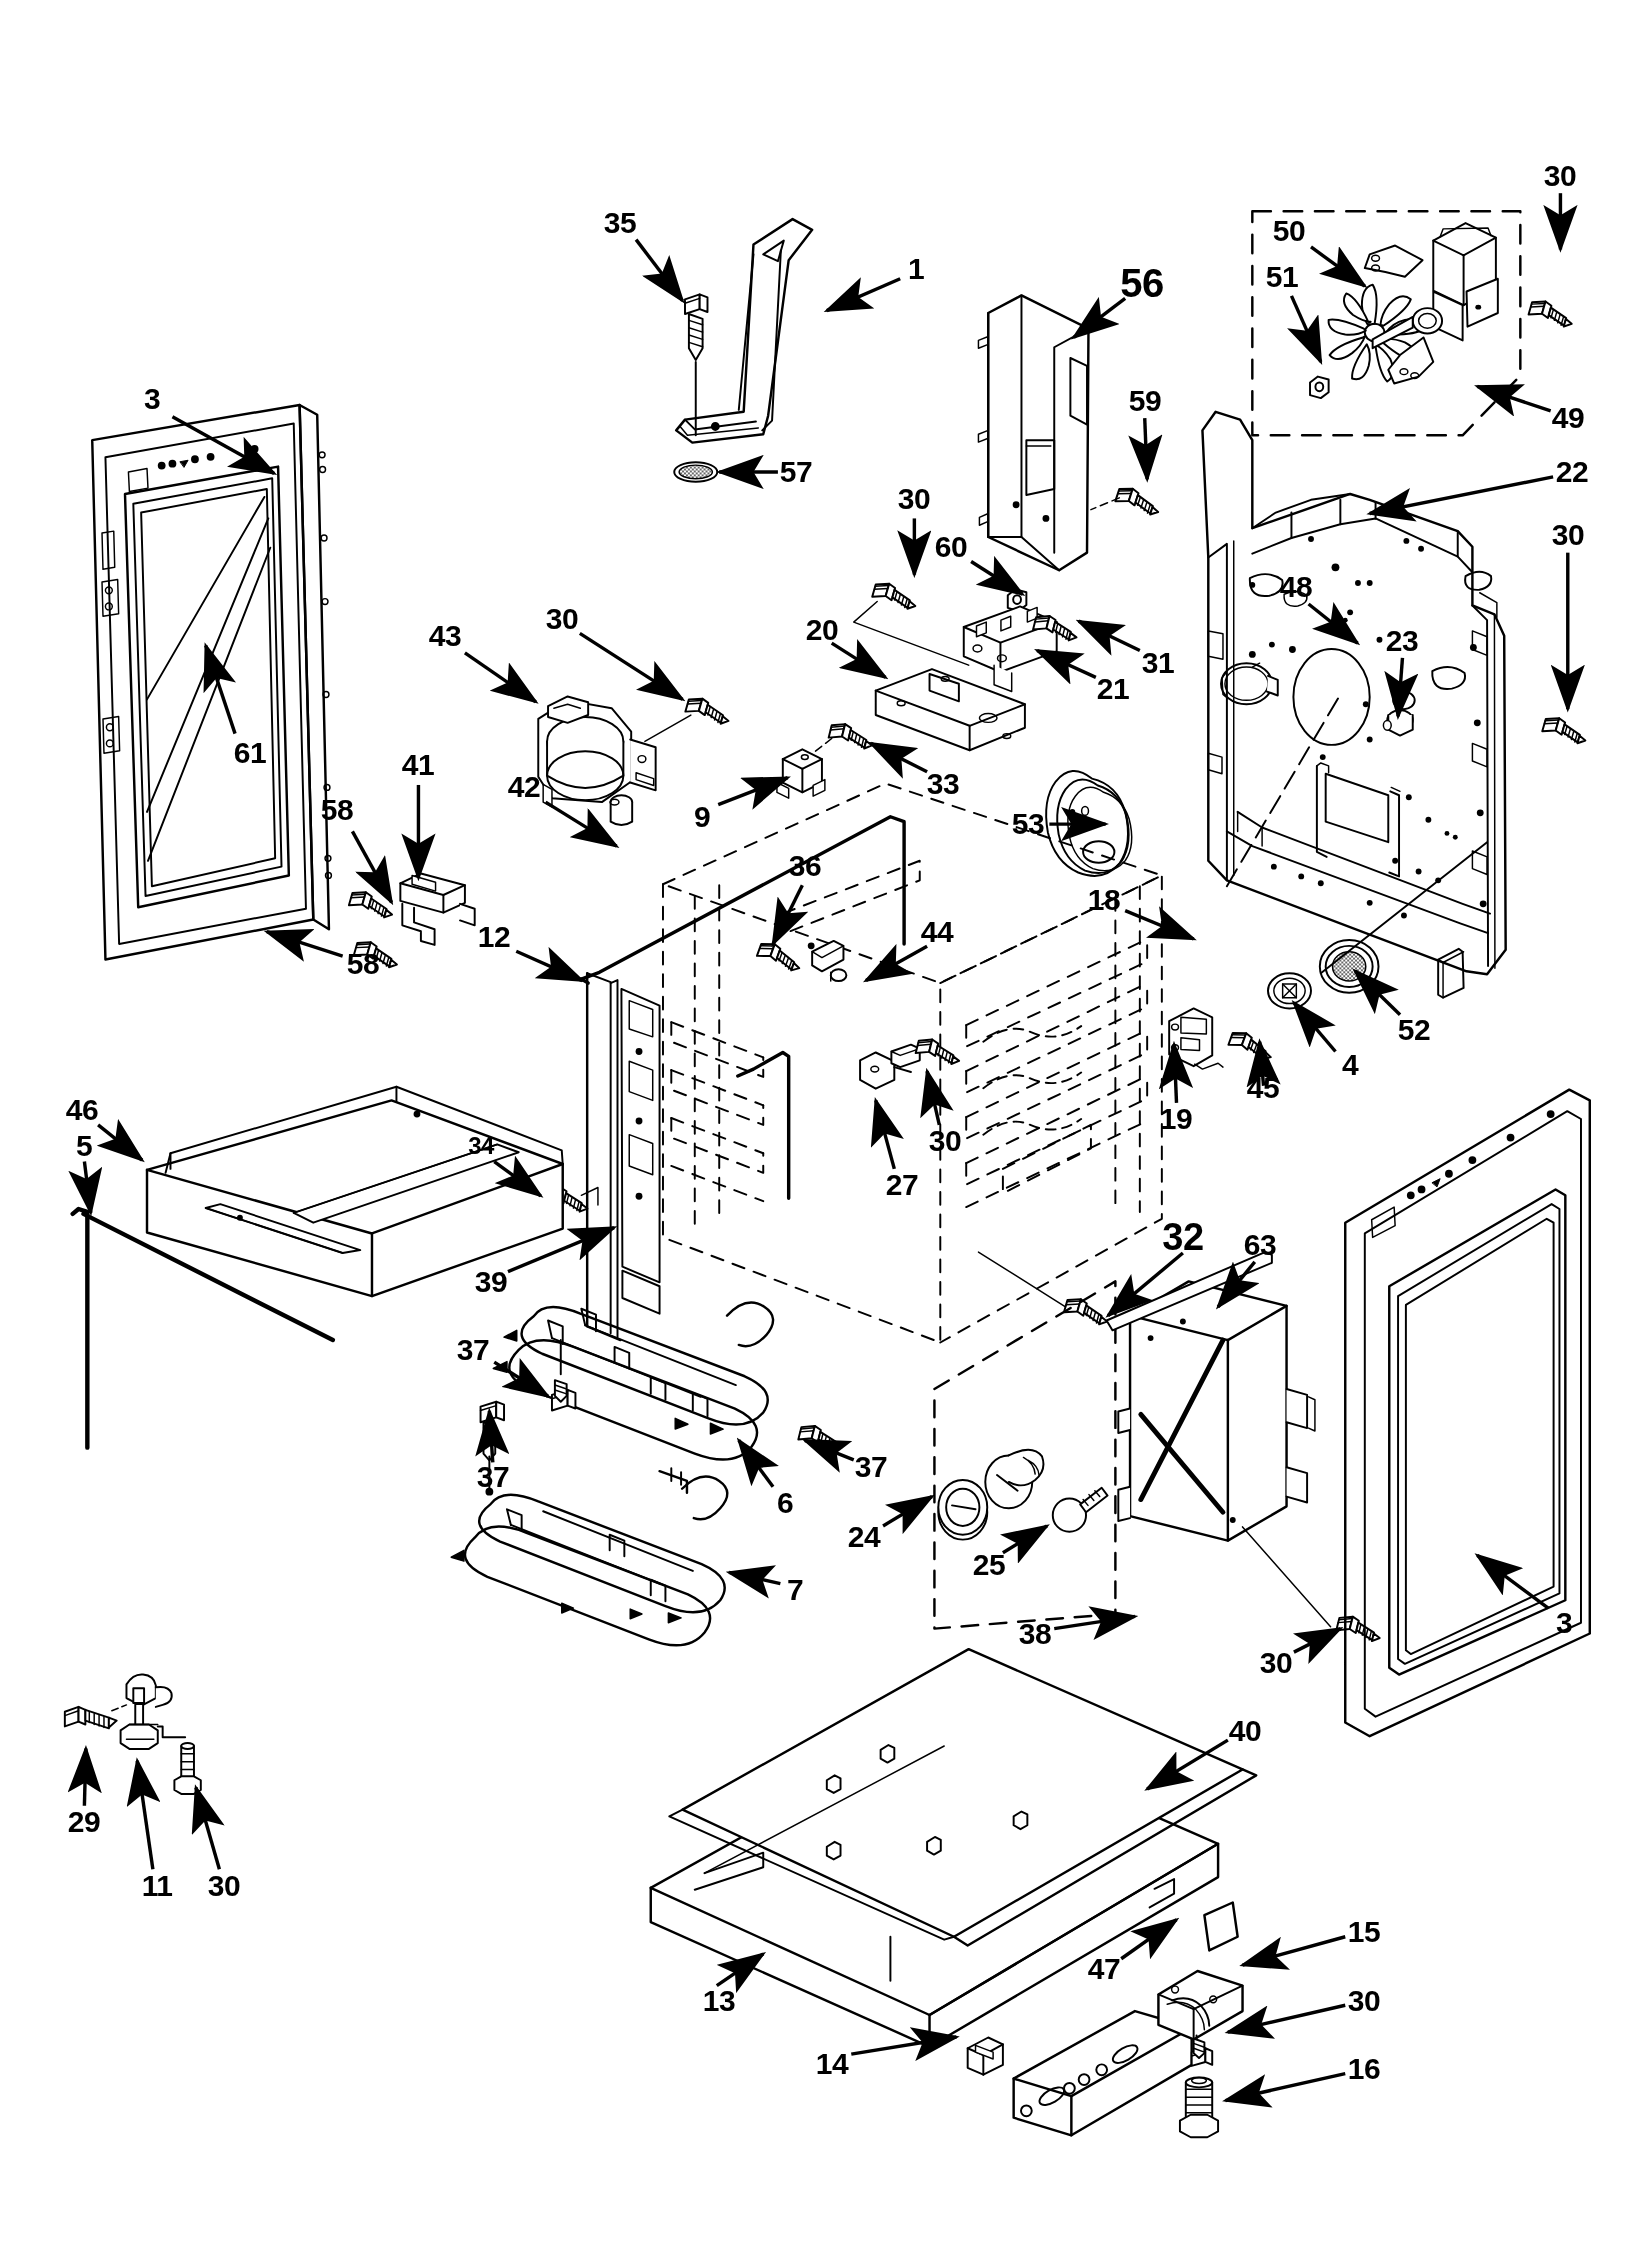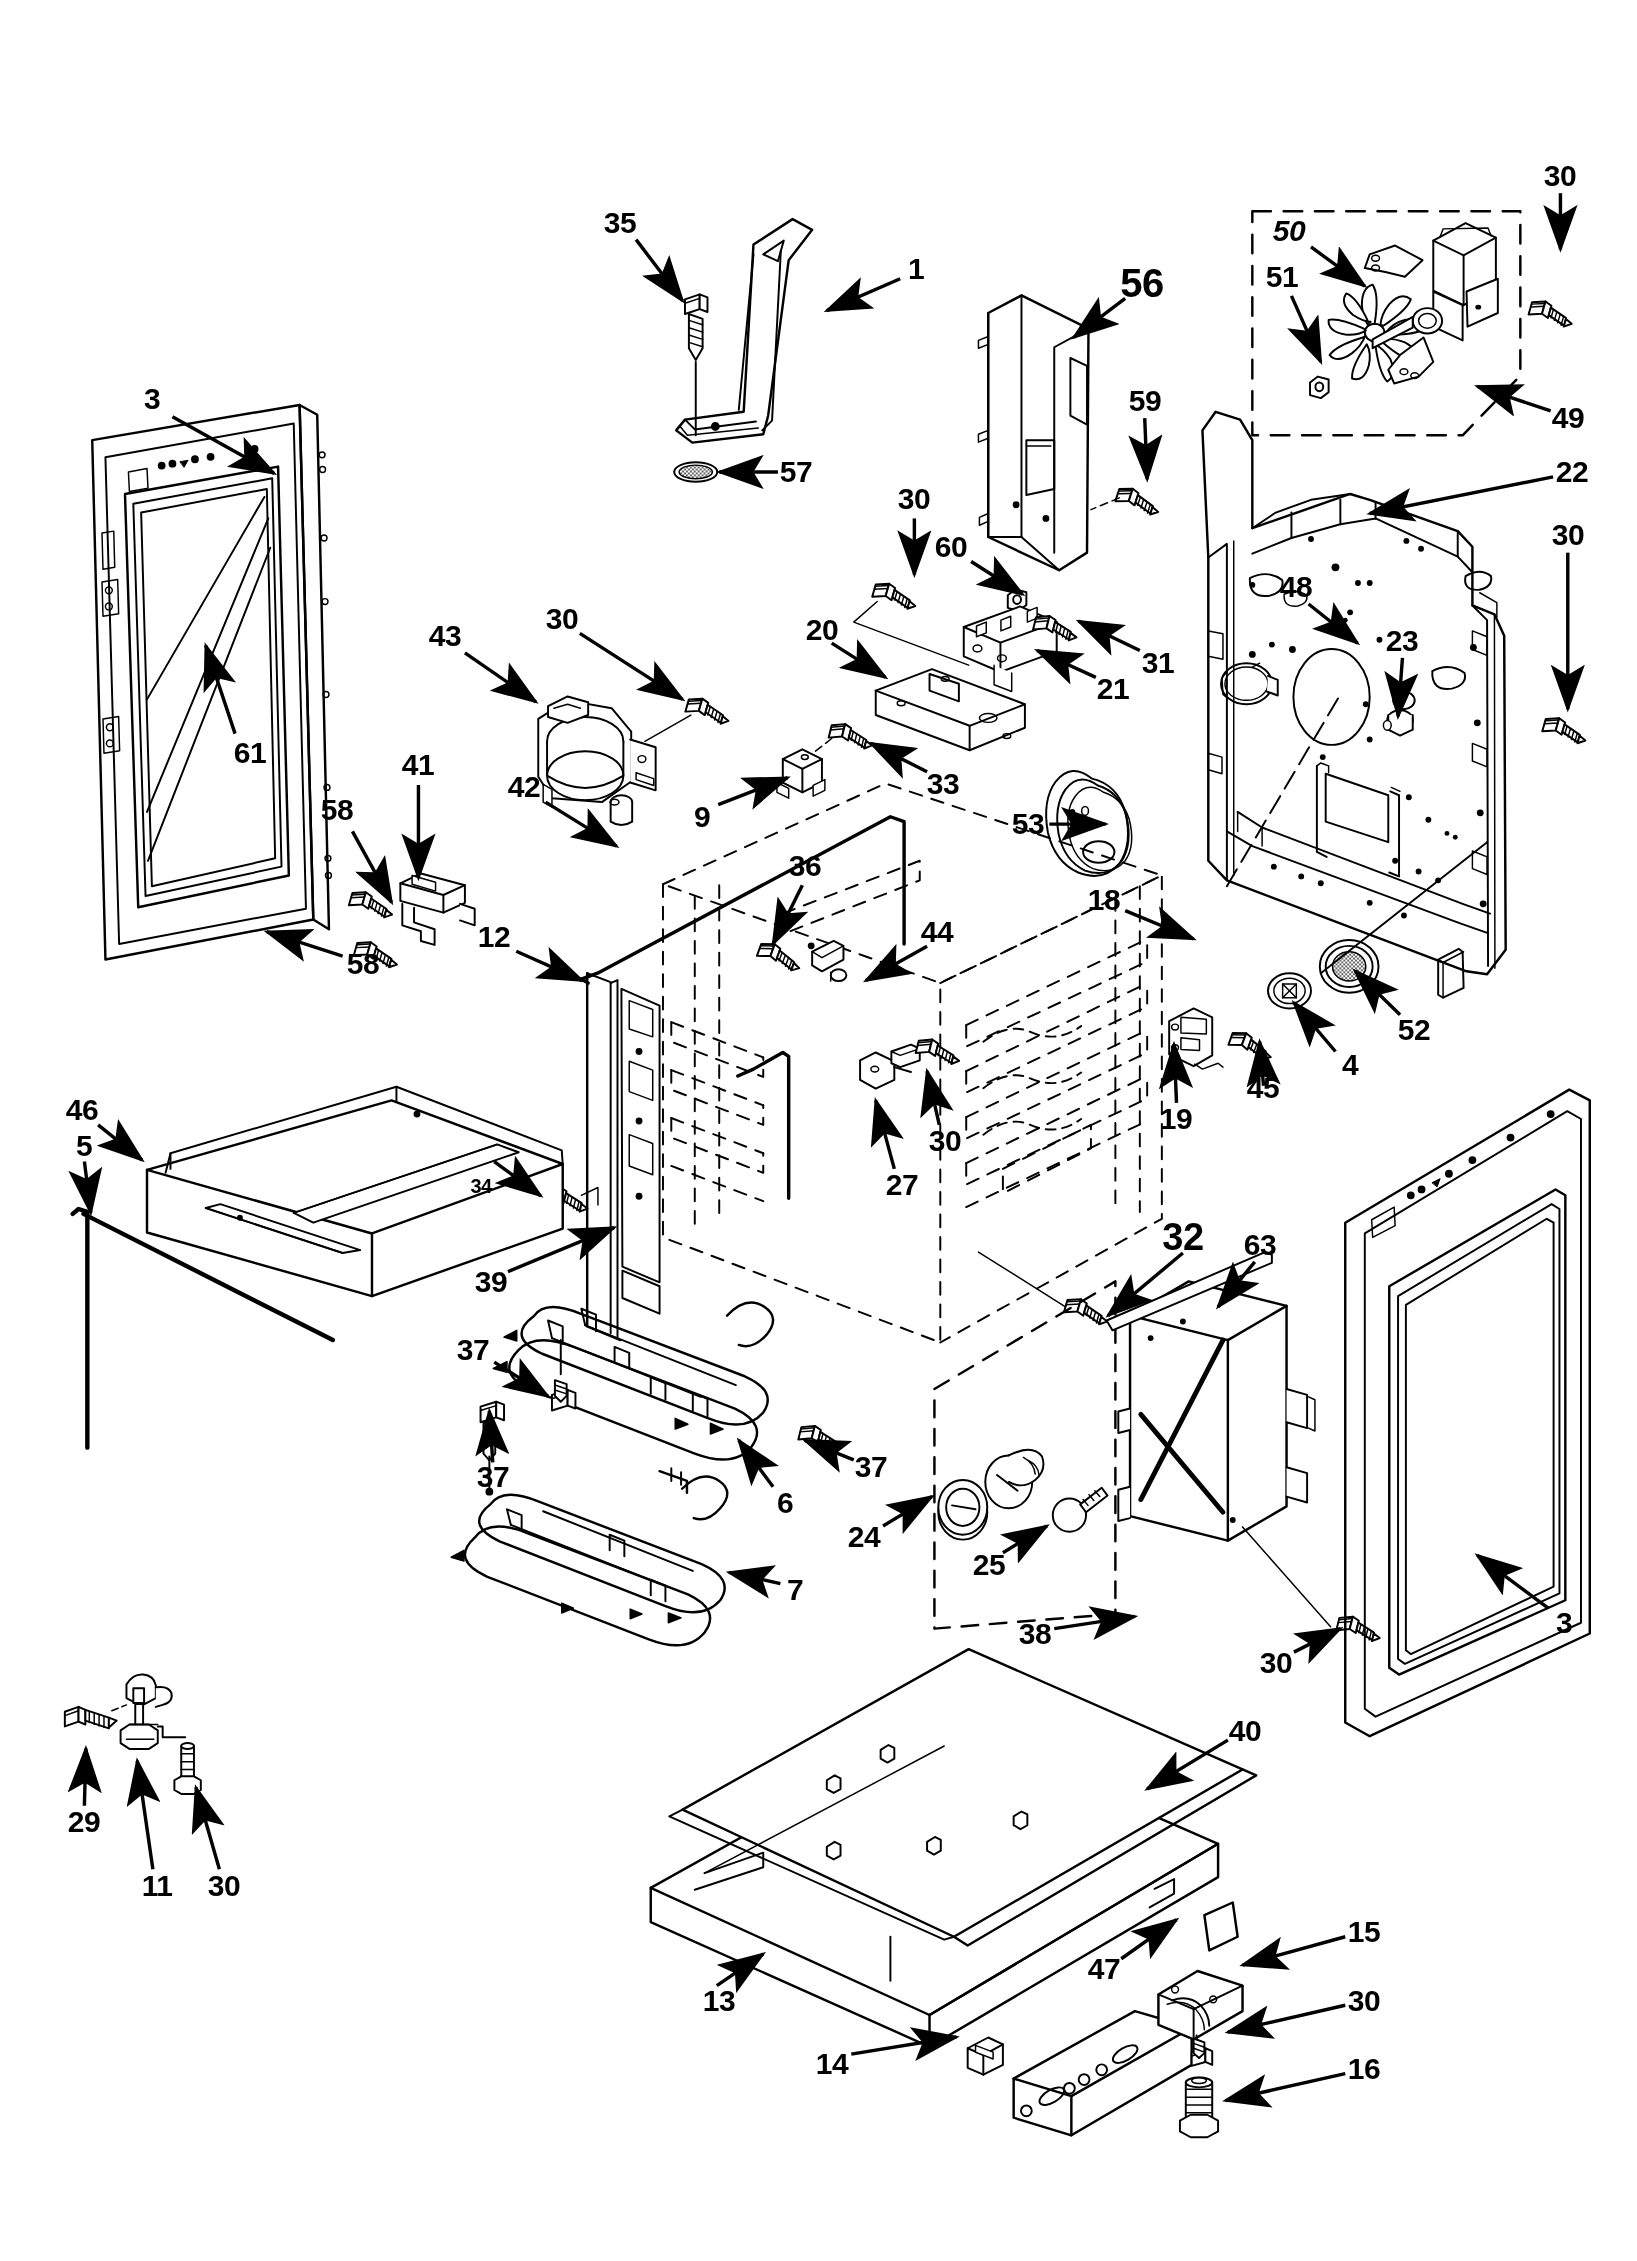--- a/index.html
+++ b/index.html
@@ -850,38 +850,38 @@
       <div class="callout" style="left: 914px; top: 499px; font-size: 30px;">30</div>
       <div class="callout" style="left: 951px; top: 547px; font-size: 30px;">60</div>
       <div class="callout" style="left: 1158px; top: 663px; font-size: 30px;">31</div>
       <div class="callout" style="left: 1113px; top: 689px; font-size: 30px;">21</div>
       <div class="callout" style="left: 1142px; top: 283px; font-size: 40px;">56</div>
       <div class="callout" style="left: 1145px; top: 401px; font-size: 30px;">59</div>
       <div class="callout" style="left: 620px; top: 223px; font-size: 30px;">35</div>
       <div class="callout" style="left: 916px; top: 269px; font-size: 30px;">1</div>
       <div class="callout" style="left: 796px; top: 472px; font-size: 30px;">57</div>
       <div class="callout" style="left: 1560px; top: 176px; font-size: 30px;">30</div>
-      <div class="callout" style="left: 1289px; top: 231px; font-size: 30px; font-style: italic;">50</div>
+      <div class="callout" style="left: 1289px; top: 231px; font-size: 30px;">50</div>
       <div class="callout" style="left: 1282px; top: 277px; font-size: 30px;">51</div>
       <div class="callout" style="left: 1568px; top: 418px; font-size: 30px;">49</div>
       <div class="callout" style="left: 1572px; top: 472px; font-size: 30px;">22</div>
       <div class="callout" style="left: 1568px; top: 535px; font-size: 30px;">30</div>
       <div class="callout" style="left: 1296px; top: 587px; font-size: 30px;">48</div>
       <div class="callout" style="left: 1402px; top: 641px; font-size: 30px;">23</div>
       <div class="callout" style="left: 1028px; top: 824px; font-size: 30px;">53</div>
       <div class="callout" style="left: 1104px; top: 900px; font-size: 30px;">18</div>
       <div class="callout" style="left: 1414px; top: 1030px; font-size: 30px;">52</div>
       <div class="callout" style="left: 1350px; top: 1065px; font-size: 30px;">4</div>
       <div class="callout" style="left: 1263px; top: 1088px; font-size: 30px;">45</div>
       <div class="callout" style="left: 1176px; top: 1119px; font-size: 30px;">19</div>
       <div class="callout" style="left: 902px; top: 1185px; font-size: 30px;">27</div>
       <div class="callout" style="left: 945px; top: 1141px; font-size: 30px;">30</div>
       <div class="callout" style="left: 82px; top: 1110px; font-size: 30px;">46</div>
       <div class="callout" style="left: 84px; top: 1146px; font-size: 30px;">5</div>
-      <div class="callout" style="left: 481px; top: 1146px; font-size: 20px; margin-top: 40px;">34</div>
+      <div class="callout" style="left: 481px; top: 1146px; font-size: 24px;">34</div>
       <div class="callout" style="left: 491px; top: 1282px; font-size: 30px;">39</div>
       <div class="callout" style="left: 473px; top: 1350px; font-size: 30px;">37</div>
       <div class="callout" style="left: 493px; top: 1477px; font-size: 30px;">37</div>
       <div class="callout" style="left: 871px; top: 1467px; font-size: 30px;">37</div>
       <div class="callout" style="left: 785px; top: 1503px; font-size: 30px;">6</div>
       <div class="callout" style="left: 795px; top: 1590px; font-size: 30px;">7</div>
       <div class="callout" style="left: 864px; top: 1537px; font-size: 30px;">24</div>
       <div class="callout" style="left: 989px; top: 1565px; font-size: 30px;">25</div>
       <div class="callout" style="left: 1035px; top: 1634px; font-size: 30px;">38</div>
       <div class="callout" style="left: 1183px; top: 1237px; font-size: 38px;">32</div>

